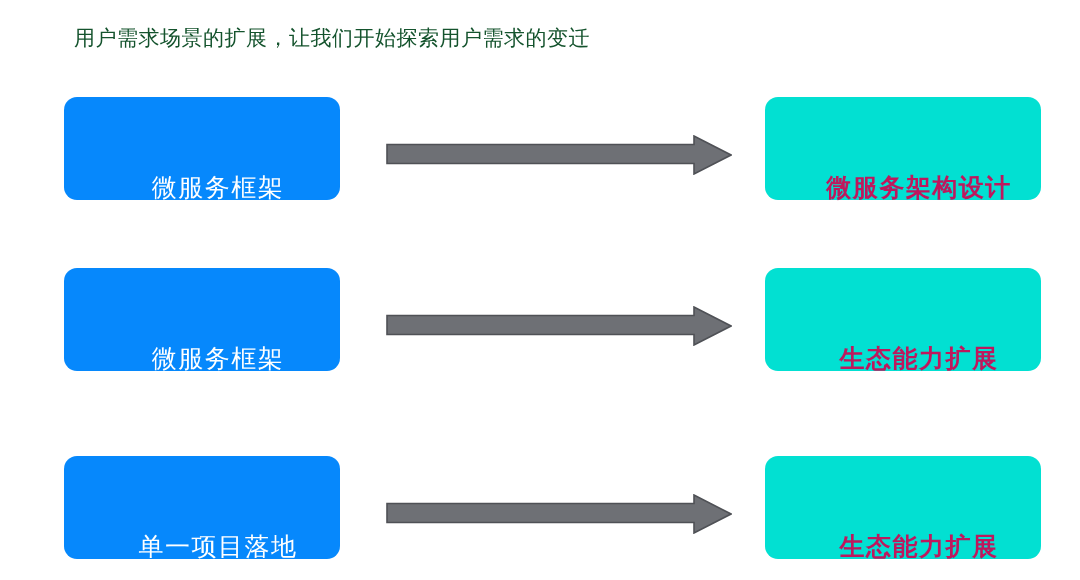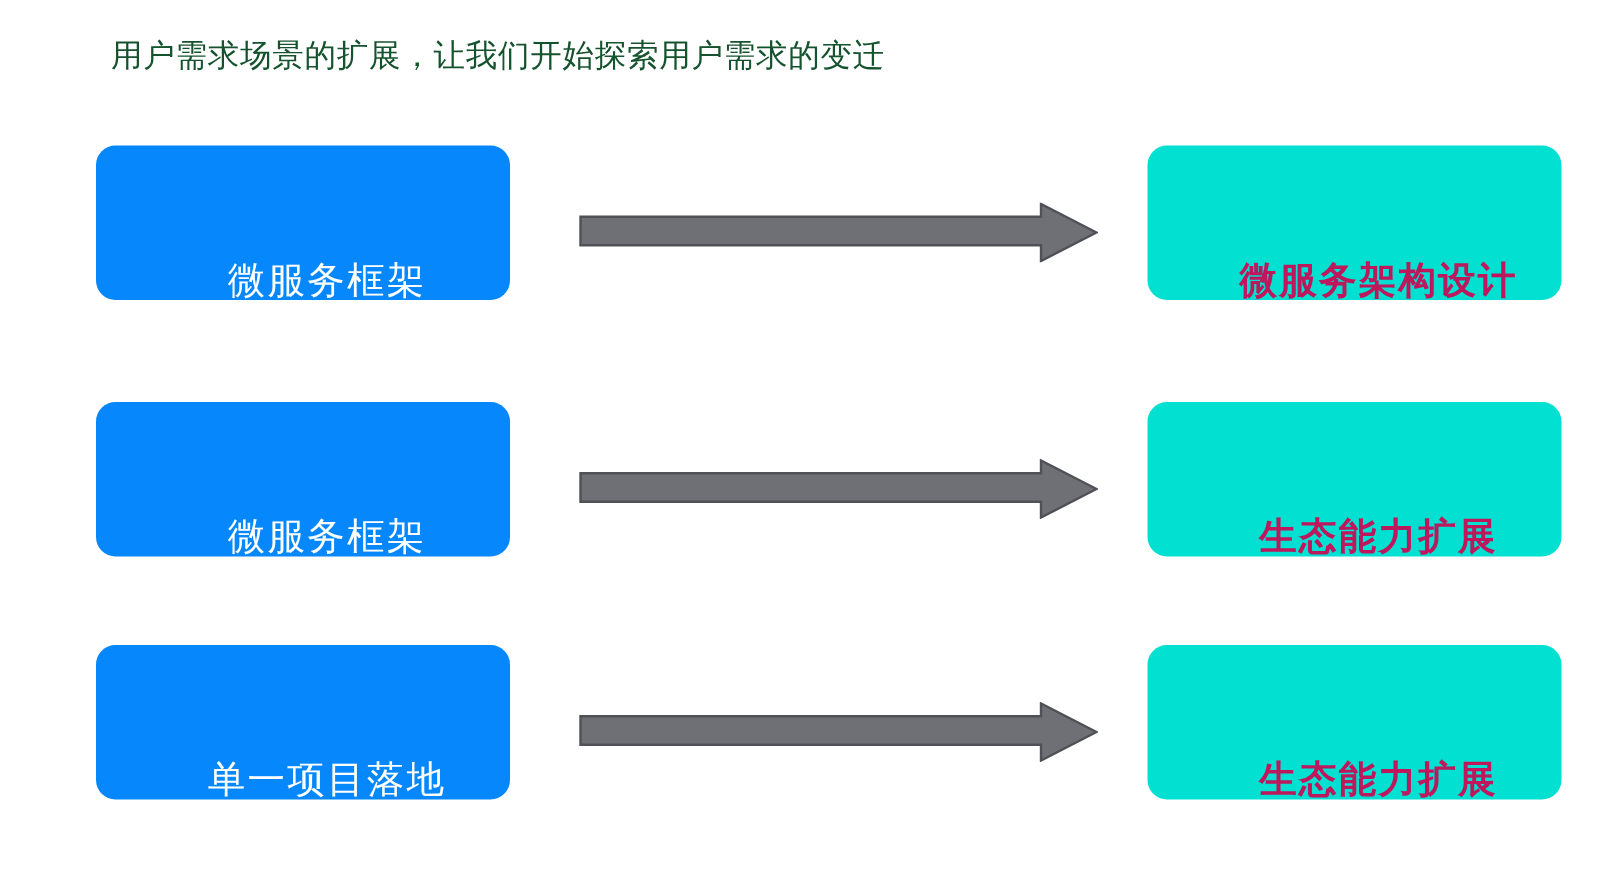--- a/index.html
+++ b/index.html
@@ -40,21 +40,21 @@
 
   
   .flow-row {
     position: absolute;
     left: 0;
     width: 1080px;
     height: 104px;
   }
   #row-1 { top: 97px; }
   #row-2 { top: 268px; }
-  #row-3 { top: 430px; }
+  #row-3 { top: 456px; }
 
   
   .node-box {
     position: absolute;
     top: 0;
     height: 103px;
     border-radius: 13px;
     display: flex;
     align-items: flex-end;
     justify-content: center;

